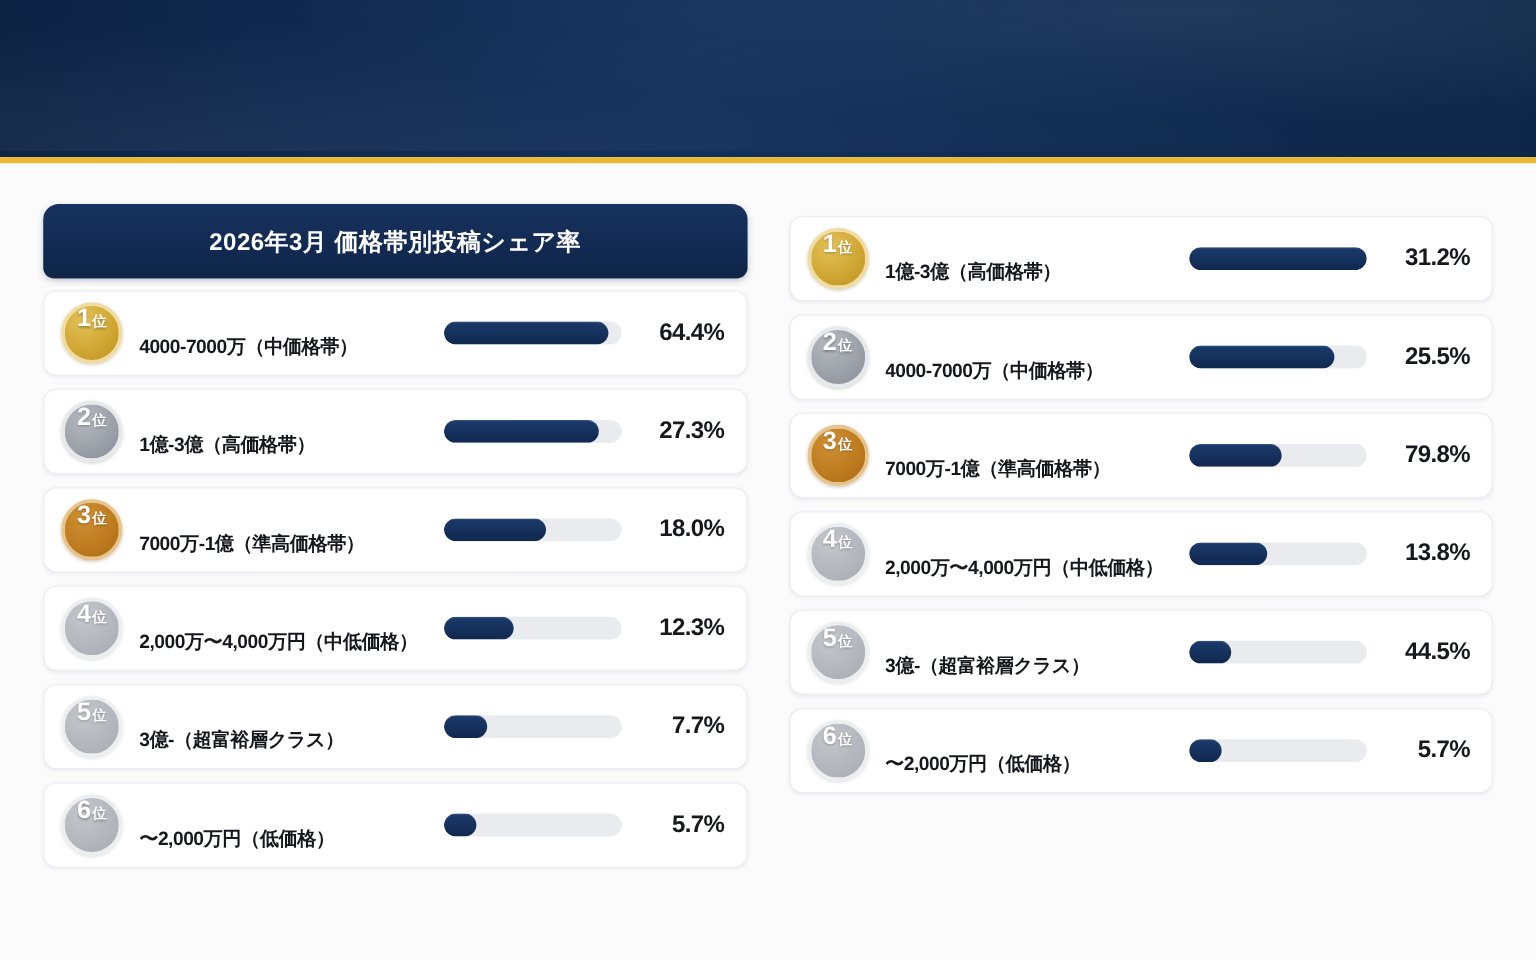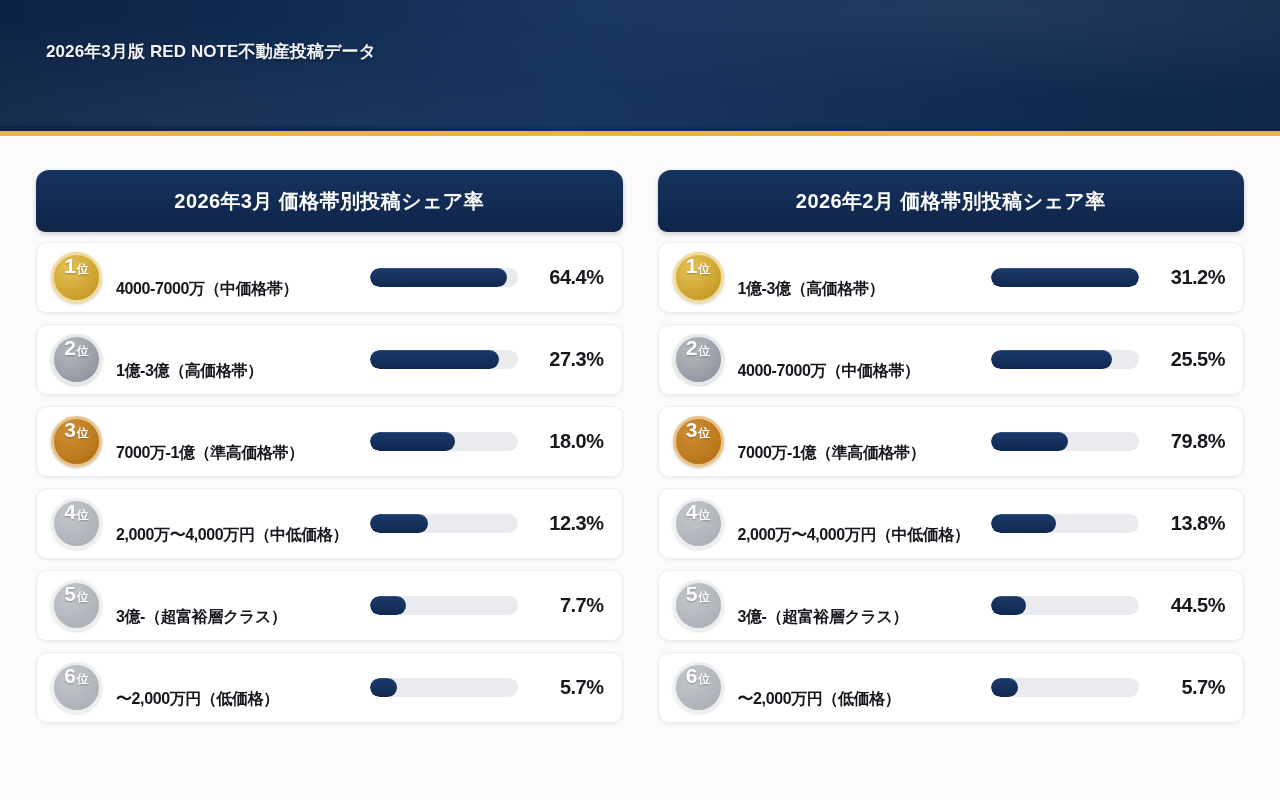--- a/index.html
+++ b/index.html
@@ -187,21 +187,20 @@
     color: #16181d;
     letter-spacing: -0.5px;
   }
 </style>
 </head>
 <body>
 
 <div id="page">
 
   <div class="header">
-    <div class="subtitle">2026年3月版 RED NOTE不動産投稿データ</div>
   </div>
 
   <div class="body-area">
     <div class="panel">
       <div class="panel-header">2026年3月 価格帯別投稿シェア率</div>
       <div class="rows">
           <div class="row">
             <div class="badge gold">
               <span class="num">1</span>
               <span class="suffix">位</span>
@@ -263,21 +262,20 @@
             </div>
             <div class="row-label">〜2,000万円（低価格）</div>
             <div class="bar-track">
               <div class="bar-fill" style="width: 18.2692%;"></div>
             </div>
             <div class="row-value">5.7%</div>
           </div>
         </div>
     </div>
     <div class="panel">
-      <div class="panel-header">2026年2月 価格帯別投稿シェア率</div>
       <div class="rows">
           <div class="row">
             <div class="badge gold">
               <span class="num">1</span>
               <span class="suffix">位</span>
             </div>
             <div class="row-label">1億-3億（高価格帯）</div>
             <div class="bar-track">
               <div class="bar-fill" style="width: 100%;"></div>
             </div>

